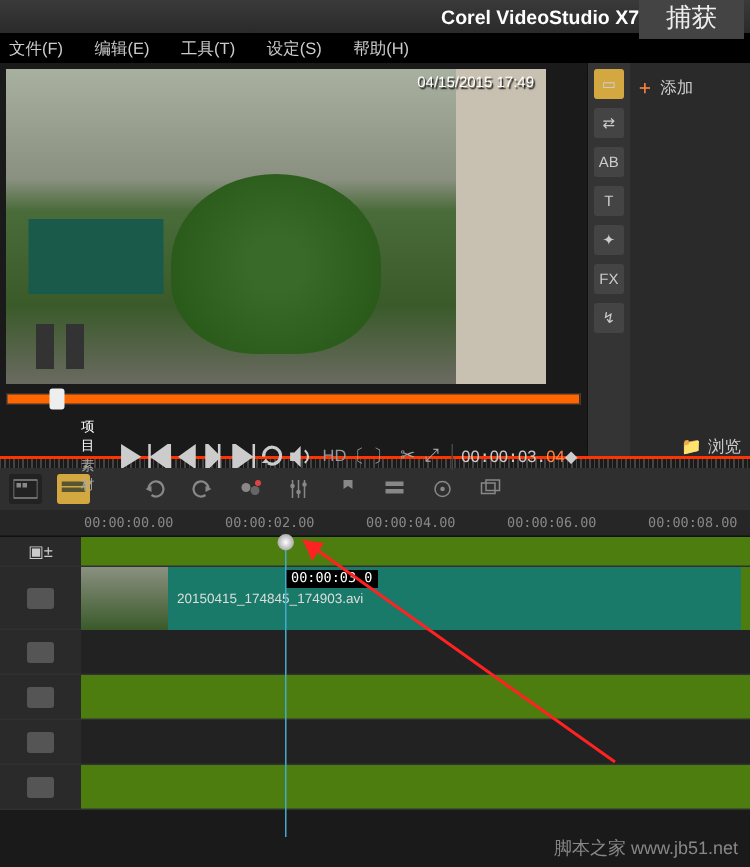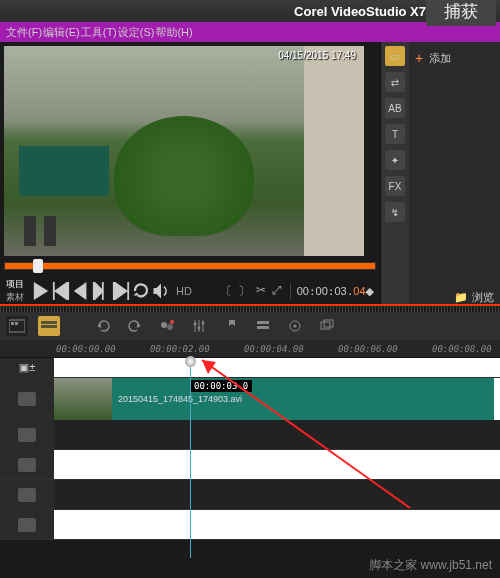--- a/index.html
+++ b/index.html
@@ -1,32 +1,32 @@
 <!DOCTYPE html>
 <html><head>
 <meta charset="utf-8">
 <style>
 *{margin:0;padding:0;box-sizing:border-box;font-family:"Microsoft YaHei",Arial,sans-serif;}
 body{background:#1a1a1a;color:#ccc;width:500px;height:578px;overflow:hidden;font-size:11px;position:relative;}
 .titlebar{background:linear-gradient(#3a3a3a,#2a2a2a);height:22px;display:flex;align-items:center;justify-content:flex-end;padding:0 4px;}
 .app-title{color:#fff;font-size:13px;font-weight:bold;}
 .tab-capture{background:#444;color:#eee;padding:3px 18px;font-size:17px;}
-.menubar{background:#a21caf;height:20px;display:flex;align-items:center;padding:0 6px;gap:1px;font-size:11px;color:#ccc;}
+.menubar{background:#000000;height:20px;display:flex;align-items:center;padding:0 6px;gap:21px;font-size:11px;color:#ccc;}
 .menubar span{cursor:default;}
 .main{display:flex;height:262px;}
 .preview-area{flex:1;background:#1a1a1a;padding:4px;position:relative;border-radius:12px;}
 .preview-img{width:360px;height:210px;background:linear-gradient(180deg,#a8b0a0 0%,#8a9080 35%,#4a6b3a 45%,#3a5a2a 75%,#6a6a60 100%);position:relative;overflow:hidden;}
 .tree{position:absolute;width:140px;height:120px;background:radial-gradient(circle,#3a6a2a 20%,#2a5a1a 80%);border-radius:50% 50% 40% 40%;bottom:20px;left:110px;}
 .building{position:absolute;right:0;top:0;width:60px;height:210px;background:#c8c0b0;}
 .pool{position:absolute;left:15px;top:100px;width:90px;height:50px;background:#1a5a4a;}
 .timestamp-ov{position:absolute;top:4px;right:8px;color:#fff;font-size:10px;text-shadow:1px 1px 1px #000;}
 .person{position:absolute;bottom:10px;width:12px;height:30px;background:#333;}
 .seekbar{margin-top:6px;height:8px;background:#ff6600;position:relative;border:1px solid #333;}
 .seek-handle{position:absolute;left:28px;top:-4px;width:10px;height:14px;background:#eee;border-radius:2px;}
-.transport{display:flex;align-items:center;justify-content:space-between;padding:4px 2px;margin-top:4px;}
+.transport{display:flex;align-items:center;justify-content:space-between;padding:4px 2px;margin-top:4px;margin-left:48px;}
 .tr-left{display:flex;align-items:center;gap:2px;}
 .mode-labels{display:flex;flex-direction:column;font-size:9px;color:#aaa;margin-right:6px;}
 .mode-labels .active{color:#fff;}
 .tbtn{width:18px;height:18px;display:flex;align-items:center;justify-content:center;color:#999;}
 .tr-right{display:flex;align-items:center;gap:6px;}
 .cut-icons{display:flex;gap:6px;font-size:12px;color:#aaa;padding-right:8px;border-right:1px solid #444;}
 .tc{color:#ccc;font-family:monospace;font-size:11px;}
 .tc .f{color:#ff8844;}
 .right-panel{width:120px;background:#2a2a2a;border-left:1px solid #111;display:flex;}
 .tool-col{width:28px;background:#343434;display:flex;flex-direction:column;align-items:center;padding-top:4px;gap:6px;}
@@ -36,25 +36,25 @@
 .lib-row{display:flex;align-items:center;gap:6px;padding:4px 2px;color:#ccc;}
 .lib-row .plus{color:#ff8844;font-size:14px;}
 .thumb{width:20px;height:14px;background:#d4a840;}
 .browse-row{position:absolute;right:6px;top:290px;display:flex;align-items:center;gap:4px;color:#ccc;font-size:11px;}
 .divider{height:2px;background:#ff3300;width:100%;}
 .tl-toolbar{background:#2f2f2f;height:28px;display:flex;align-items:center;padding:0 6px;gap:10px;}
 .tl-btn{width:22px;height:20px;display:flex;align-items:center;justify-content:center;color:#888;}
 .tl-btn svg{width:16px;height:16px;}
 .tl-btn.storyboard{background:#222;border-radius:2px;}
 .tl-btn.timeline{background:#d4a840;border-radius:2px;}
-.ruler{background:#262626;height:18px;display:flex;align-items:center;position:relative;border-bottom:1px solid #111;font-style:italic;}
+.ruler{background:#262626;height:18px;display:flex;align-items:center;position:relative;border-bottom:1px solid #111;}
 .ruler-label{position:absolute;font-size:9px;color:#888;font-family:monospace;}
 .tracks{display:flex;}
 .track-head{width:54px;background:#2a2a2a;}
-.track-body{flex:1;position:relative;background:#ffffff;}
+.track-body{flex:1;position:relative;background:#4d7c0f;}
 .track-row{height:30px;border-bottom:1px solid #303030;display:flex;align-items:center;justify-content:center;}
 .track-row.hdr{height:20px;}
 .track-icon{width:18px;height:14px;background:#555;border-radius:2px;}
 .clip{position:absolute;top:20px;left:0;height:42px;background:#1a7a6a;display:flex;align-items:center;width:440px;}
 .clip-thumb{width:58px;height:42px;background:linear-gradient(#8a9080,#3a5a2a);}
 .clip-label{position:absolute;left:64px;top:16px;font-size:9px;color:#ddd;white-space:nowrap;}
 .clip-tc{position:absolute;left:136px;top:2px;background:#000;color:#fff;font-size:9px;padding:1px 4px;font-family:monospace;}
 .playhead{position:absolute;left:136px;top:0;width:1px;height:200px;background:#4ac;}
 .playhead-head{position:absolute;top:-2px;left:-5px;width:11px;height:11px;background:radial-gradient(#fff,#888);border-radius:50%;}
 .arrow{position:absolute;pointer-events:none;}

